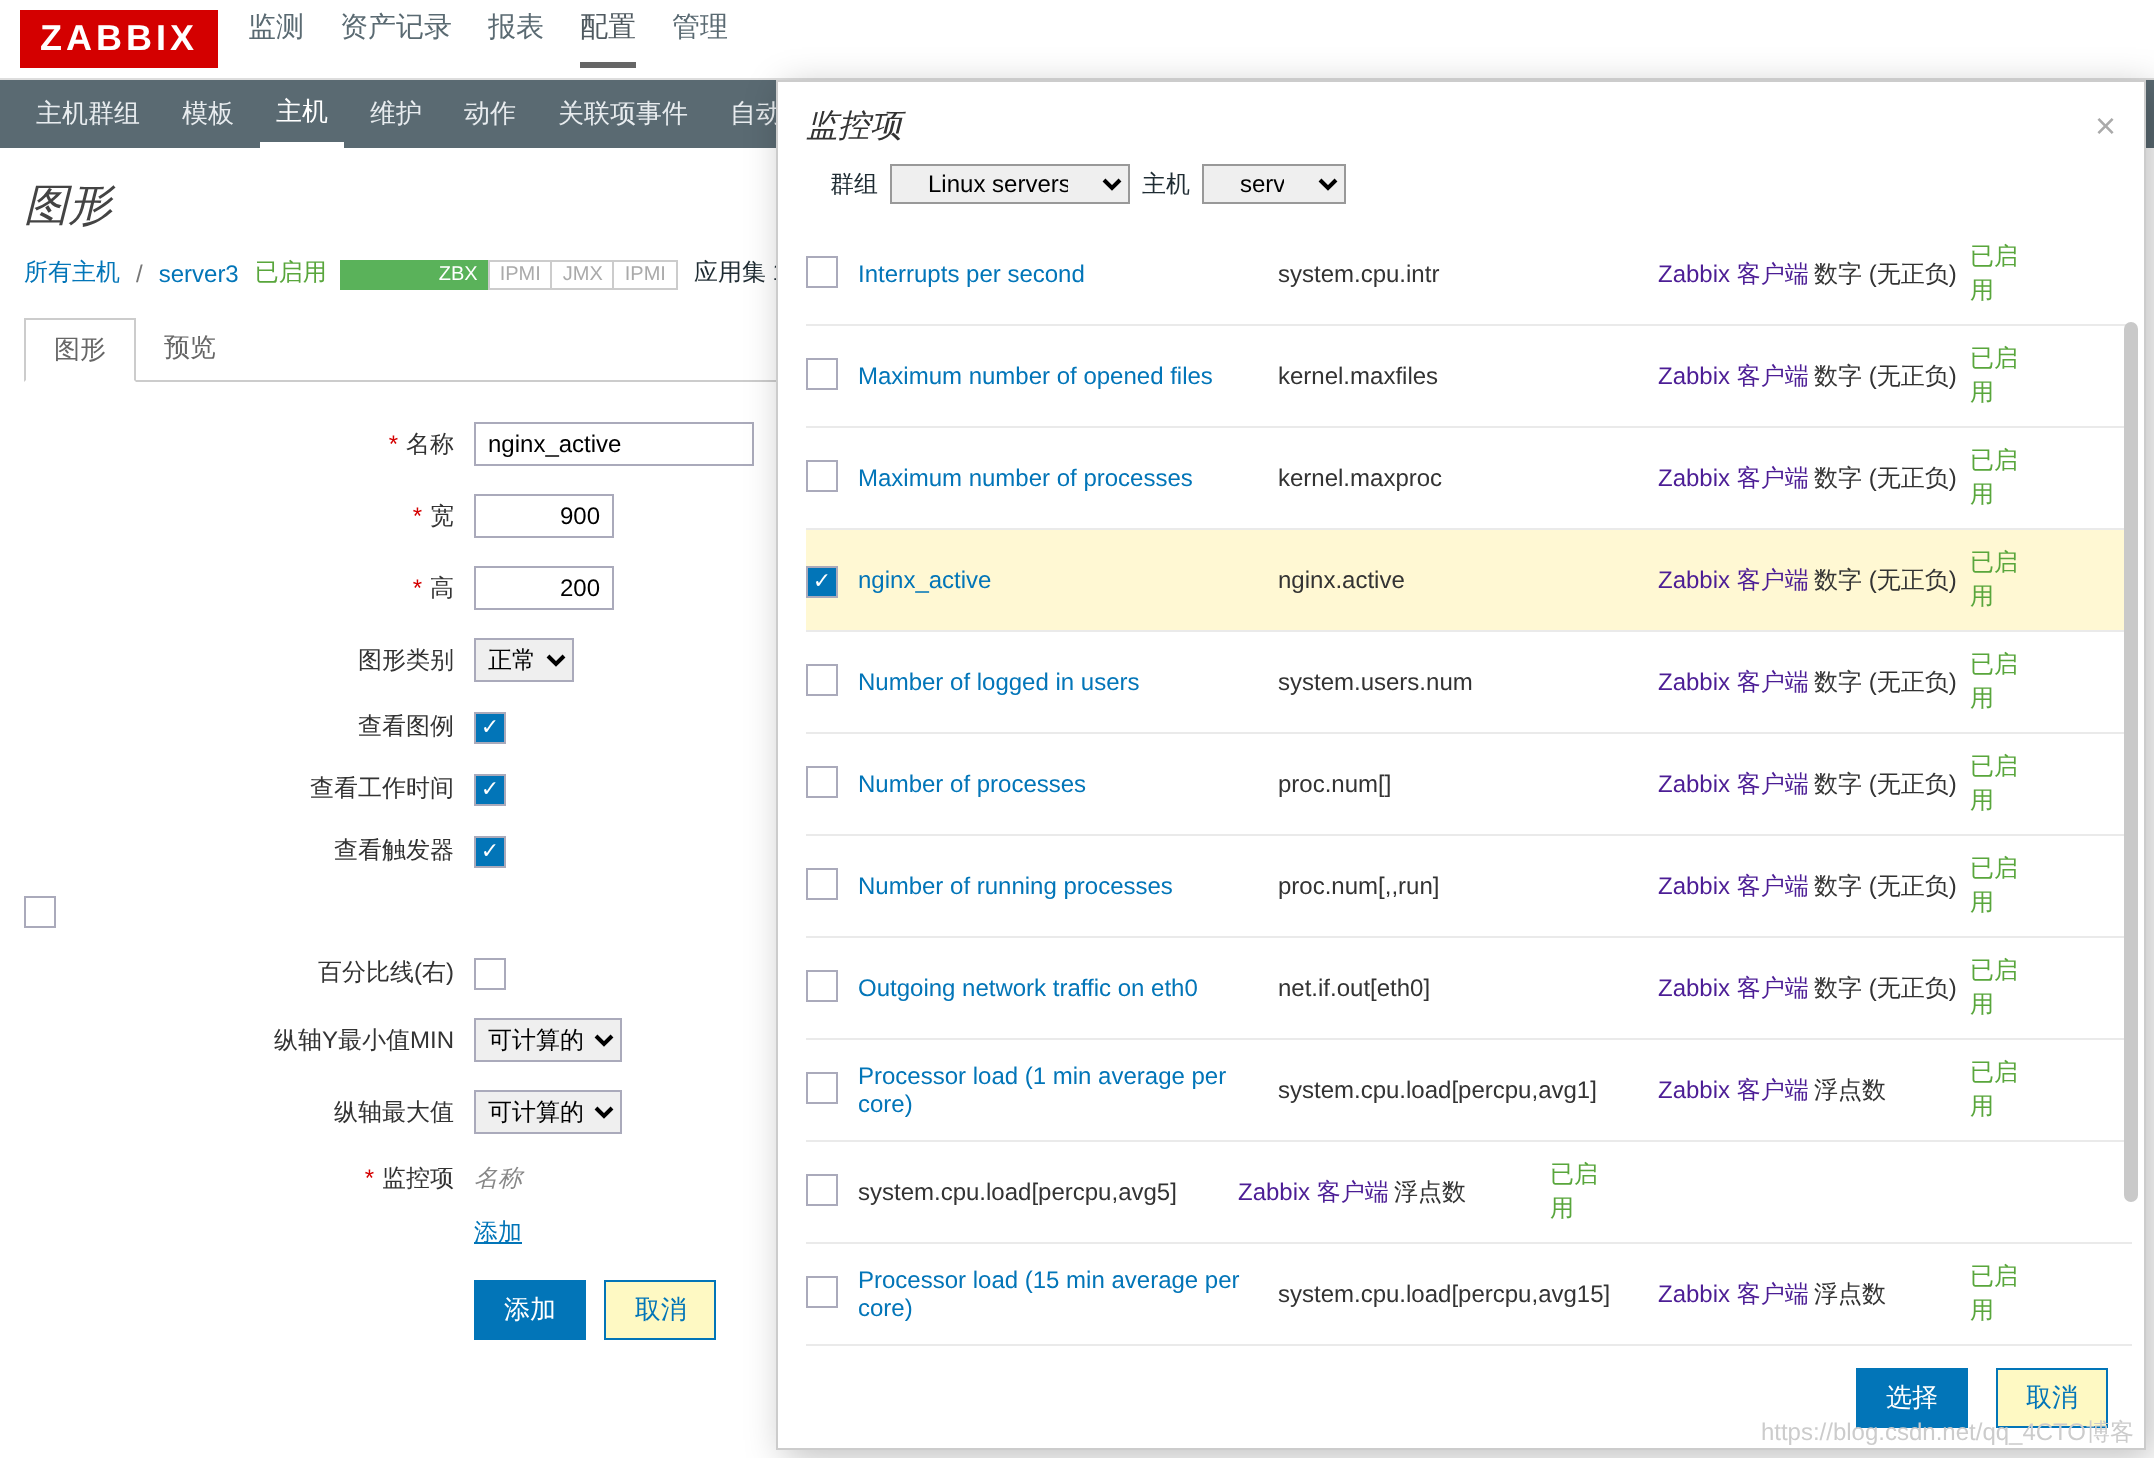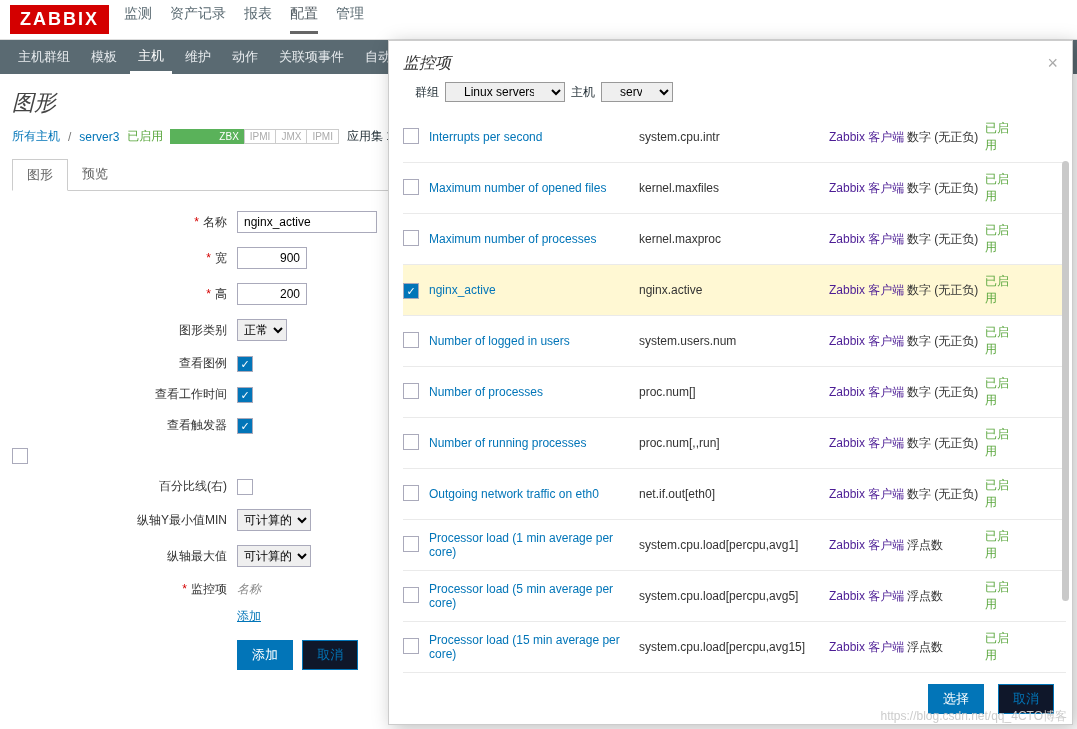--- a/index.html
+++ b/index.html
@@ -29,21 +29,21 @@
 .fval input[type=text] { border: 1px solid #aab; padding: 3px 6px; font-size: 12px; }
 .fval input.num { width: 70px; text-align: right; }
 .fval select { border: 1px solid #aab; padding: 2px 2px; font-size: 12px; }
 .fval .chkbox { width: 16px; height: 16px; border: 1px solid #aab; display: inline-block; vertical-align: middle; }
 .fval .chkbox.checked { background: #0275b8; color: #fff; text-align: center; line-height: 14px; font-size: 11px; }
 .subhd { color: #888; font-style: italic; }
 .addlink { color: #0275b8; text-decoration: underline; cursor: pointer; display: inline-block; margin-top: 10px; }
 .btns { margin-left: 225px; margin-top: 15px; }
 .btn { padding: 5px 14px; font-size: 13px; border: 1px solid #0275b8; cursor: pointer; }
 .btn.primary { background: #0275b8; color: #fff; }
-.btn.secondary { background: #0f172a; color: #0275b8; margin-left: 6px; }
+.btn.secondary { background: #fef9c3; color: #0275b8; margin-left: 6px; }
 
 .modal { position: absolute; top: 40px; left: 388px; width: 685px; height: 685px; background: #fff; border: 1px solid #ccc; box-shadow: 4px 4px 18px rgba(0,0,0,.25); display: flex; flex-direction: column; }
 .modal-hdr { padding: 12px 14px 6px; display: flex; justify-content: space-between; align-items: center; }
 .modal-title { font-size: 16px; color: #333; font-style: italic; font-family: Georgia, serif; }
 .modal-close { color: #aaa; font-size: 18px; cursor: pointer; }
 .modal-filters { display: flex; justify-content: flex-start; gap: 6px; padding: 2px 26px 10px; align-items: center; font-size: 12px; }
 .modal-filters select { border: 1px solid #999; padding: 1px 14px; font-size: 12px; }
 .modal-body { flex: 1; overflow-y: scroll; padding: 0 6px 0 14px; }
 .row { display: flex; align-items: center; border-bottom: 1px solid #eaeaea; padding: 8px 4px 8px 0; min-height: 48px; }
 .row.sel { background: #fff8d3; }
@@ -231,21 +231,20 @@
       <div class="row">
         <div class="cell-chk"><span class="cb"></span></div>
         <div class="cell-name">Processor load (1 min average per core)</div>
         <div class="cell-key">system.cpu.load[percpu,avg1]</div>
         <div class="cell-type">Zabbix 客户端</div>
         <div class="cell-dtype">浮点数</div>
         <div class="cell-status">已启用</div>
       </div>
       <div class="row">
         <div class="cell-chk"><span class="cb"></span></div>
-        <div class="cell-name">Processor load (5 min average per core)</div>
         <div class="cell-key">system.cpu.load[percpu,avg5]</div>
         <div class="cell-type">Zabbix 客户端</div>
         <div class="cell-dtype">浮点数</div>
         <div class="cell-status">已启用</div>
       </div>
       <div class="row">
         <div class="cell-chk"><span class="cb"></span></div>
         <div class="cell-name">Processor load (15 min average per core)</div>
         <div class="cell-key">system.cpu.load[percpu,avg15]</div>
         <div class="cell-type">Zabbix 客户端</div>

